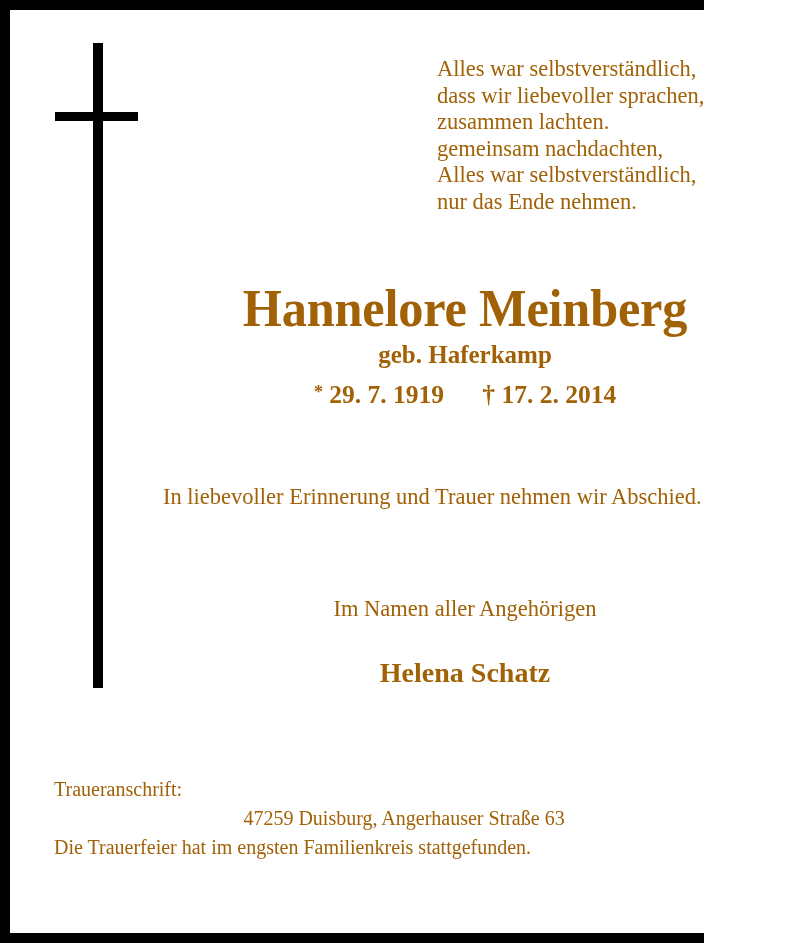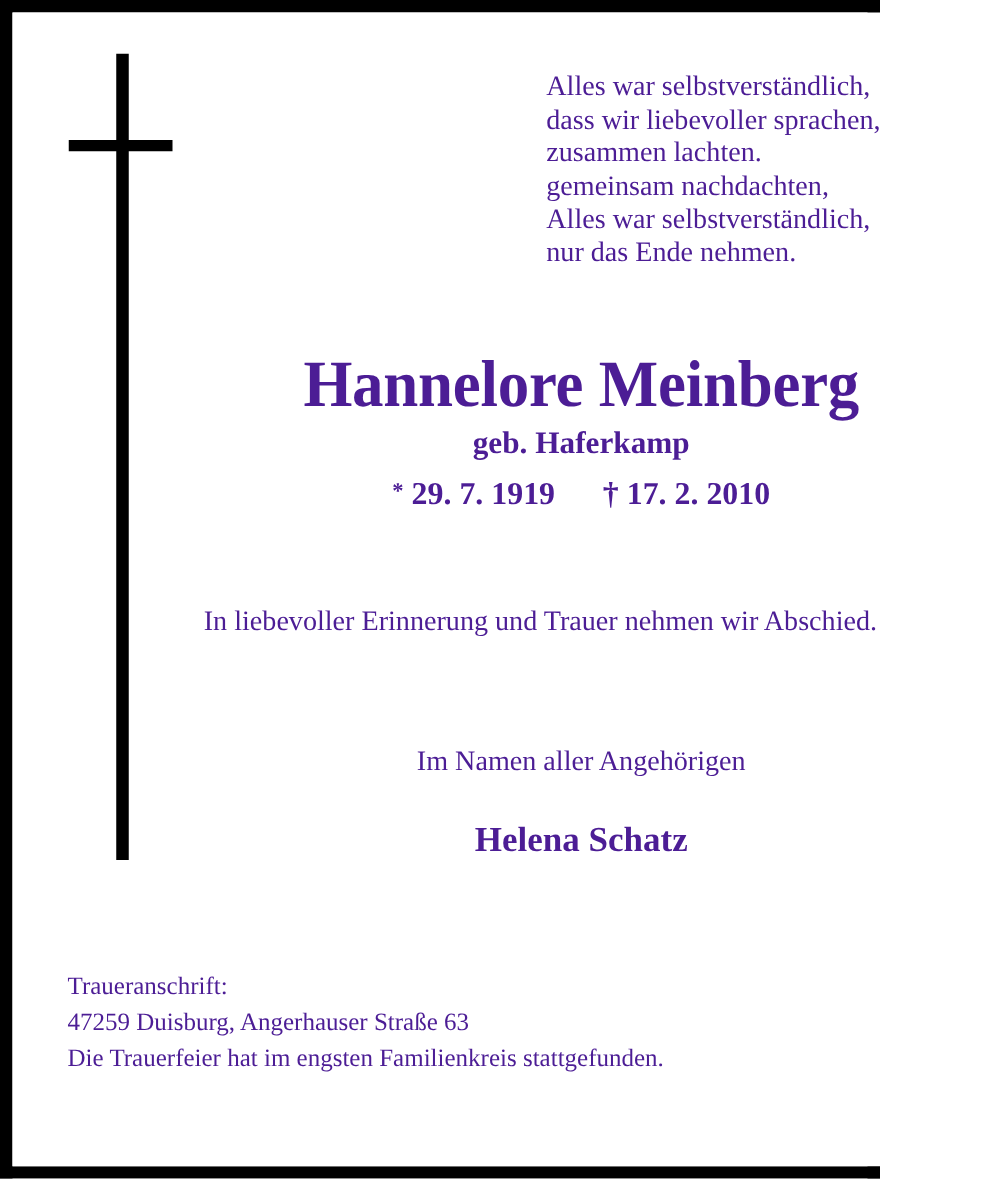--- a/index.html
+++ b/index.html
@@ -10,21 +10,21 @@
   }
 
   .page {
     position: relative;
     width: 704px;
     height: 943px;
     background: #ffffff;
     box-sizing: border-box;
     overflow: hidden;
     font-family: "Liberation Serif", "DejaVu Serif", serif;
-    color: #4c1d95;
+    color: #a16207;
   }
 
   
   .frame-top,
   .frame-bottom,
   .frame-left,
   .frame-right {
     position: absolute;
     background: #000000;
   }
@@ -161,21 +161,21 @@
   .footer {
     position: absolute;
     left: 44px;
     top: 765px;
     width: 700px;
     font-size: 20px;
     line-height: 29px;
     text-align: left;
   }
   .footer-label { display: block; }
-  .footer-address { display: block; }
+  .footer-address { display: block; text-align: center; }
   .footer-note {
     display: block;
   }
 </style>
 </head>
 <body>
 
 <div class="page">
 
   <div class="frame-top"></div>
@@ -195,21 +195,21 @@
       <span class="verse-line">dass wir liebevoller sprachen,</span>
       <span class="verse-line">zusammen lachten.</span>
       <span class="verse-line">gemeinsam nachdachten,</span>
       <span class="verse-line">Alles war selbstverständlich,</span>
       <span class="verse-line">nur das Ende nehmen.</span>
     </div>
 
     <div class="name-block">
       <span class="deceased-name">Hannelore Meinberg</span>
       <span class="maiden-name">geb. Haferkamp</span>
-      <span class="dates-line"><span class="date-symbol-birth">*</span> <span>29. 7. 1919</span>      <span class="date-symbol-death">†</span> <span>17. 2. 2010</span></span>
+      <span class="dates-line"><span class="date-symbol-birth">*</span> <span>29. 7. 1919</span>      <span class="date-symbol-death">†</span> <span>17. 2. 2014</span></span>
     </div>
 
     <div class="farewell">In liebevoller Erinnerung und Trauer nehmen wir Abschied.</div>
 
     <div class="on-behalf">Im Namen aller Angehörigen</div>
 
     <div class="signer">Helena Schatz</div>
 
     <div class="footer">
       <span class="footer-label">Traueranschrift:</span>

